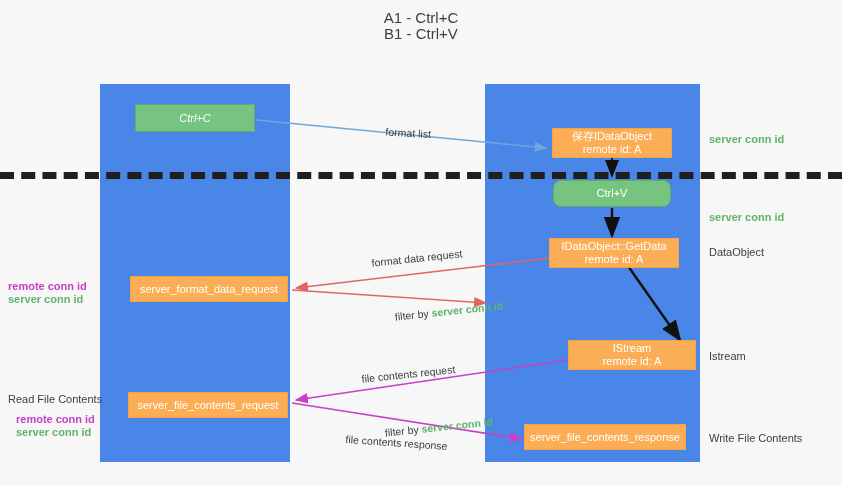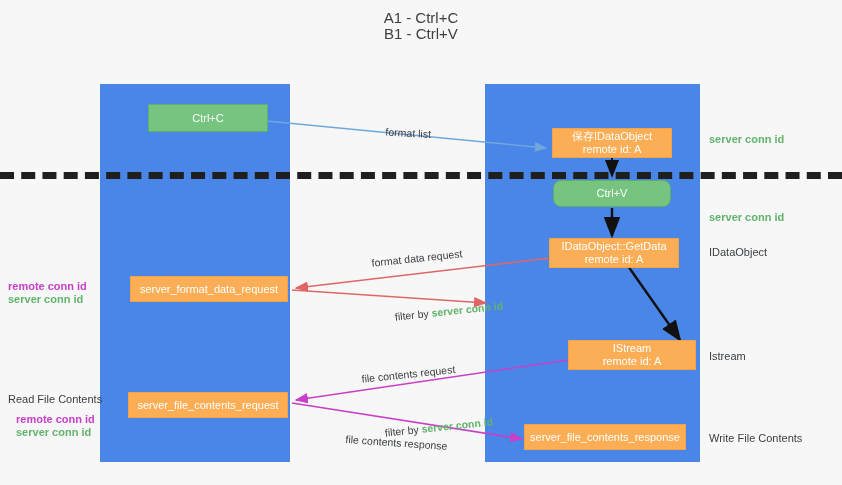--- a/index.html
+++ b/index.html
@@ -166,21 +166,21 @@
 
     <path d="M628,266 L680,340" stroke="#111111" stroke-width="2.4" fill="none" marker-end="url(#arr-black)"></path>
 
     <path d="M568,360 L296,400" stroke="#c840c8" stroke-width="1.5" fill="none" marker-end="url(#arr-magenta)"></path>
 
     <path d="M292,403 L522,439" stroke="#c840c8" stroke-width="1.5" fill="none" marker-end="url(#arr-magenta)"></path>
   </svg>
 
   <div class="divider" style="top:172px;"></div>
 
-  <div class="box green" style="left:148px; top:104px; width:120px; height:28px;">
+  <div class="box green" style="left:135px; top:104px; width:120px; height:28px;font-style:italic;">
     <span>Ctrl+C</span>
   </div>
 
   <div class="box orange" style="left:552px; top:128px; width:120px; height:30px;">
     <span>保存IDataObject</span>
     <span>remote id: A</span>
   </div>
 
   <div class="box green" style="left:553px; top:180px; width:118px; height:27px;border-radius:8px;">
     <span>Ctrl+V</span>
@@ -232,21 +232,21 @@
     <div>file contents response</div>
     <div style="margin-top:6px;">
       
     </div>
   </div>
 
   <div class="side-note c-green" style="left:709px; top:132px;">server conn id</div>
 
   <div class="side-note c-green" style="left:709px; top:210px;">server conn id</div>
 
-  <div class="side-note plain" style="left:709px; top:245px;">IDataObject</div>
+  <div class="side-note plain" style="left:709px; top:245px;">DataObject</div>
 
   <div class="side-note plain" style="left:709px; top:349px;">Istream</div>
 
   <div class="side-note plain" style="left:709px; top:431px;">Write File Contents</div>
 
   <div class="side-note c-purple" style="left:8px; top:279px;">remote conn id</div>
   <div class="side-note c-green" style="left:8px; top:292px;">server conn id</div>
 
   <div class="side-note plain" style="left:8px; top:392px;">Read File Contents</div>
   <div class="side-note c-purple" style="left:16px; top:412px;">remote conn id</div>

